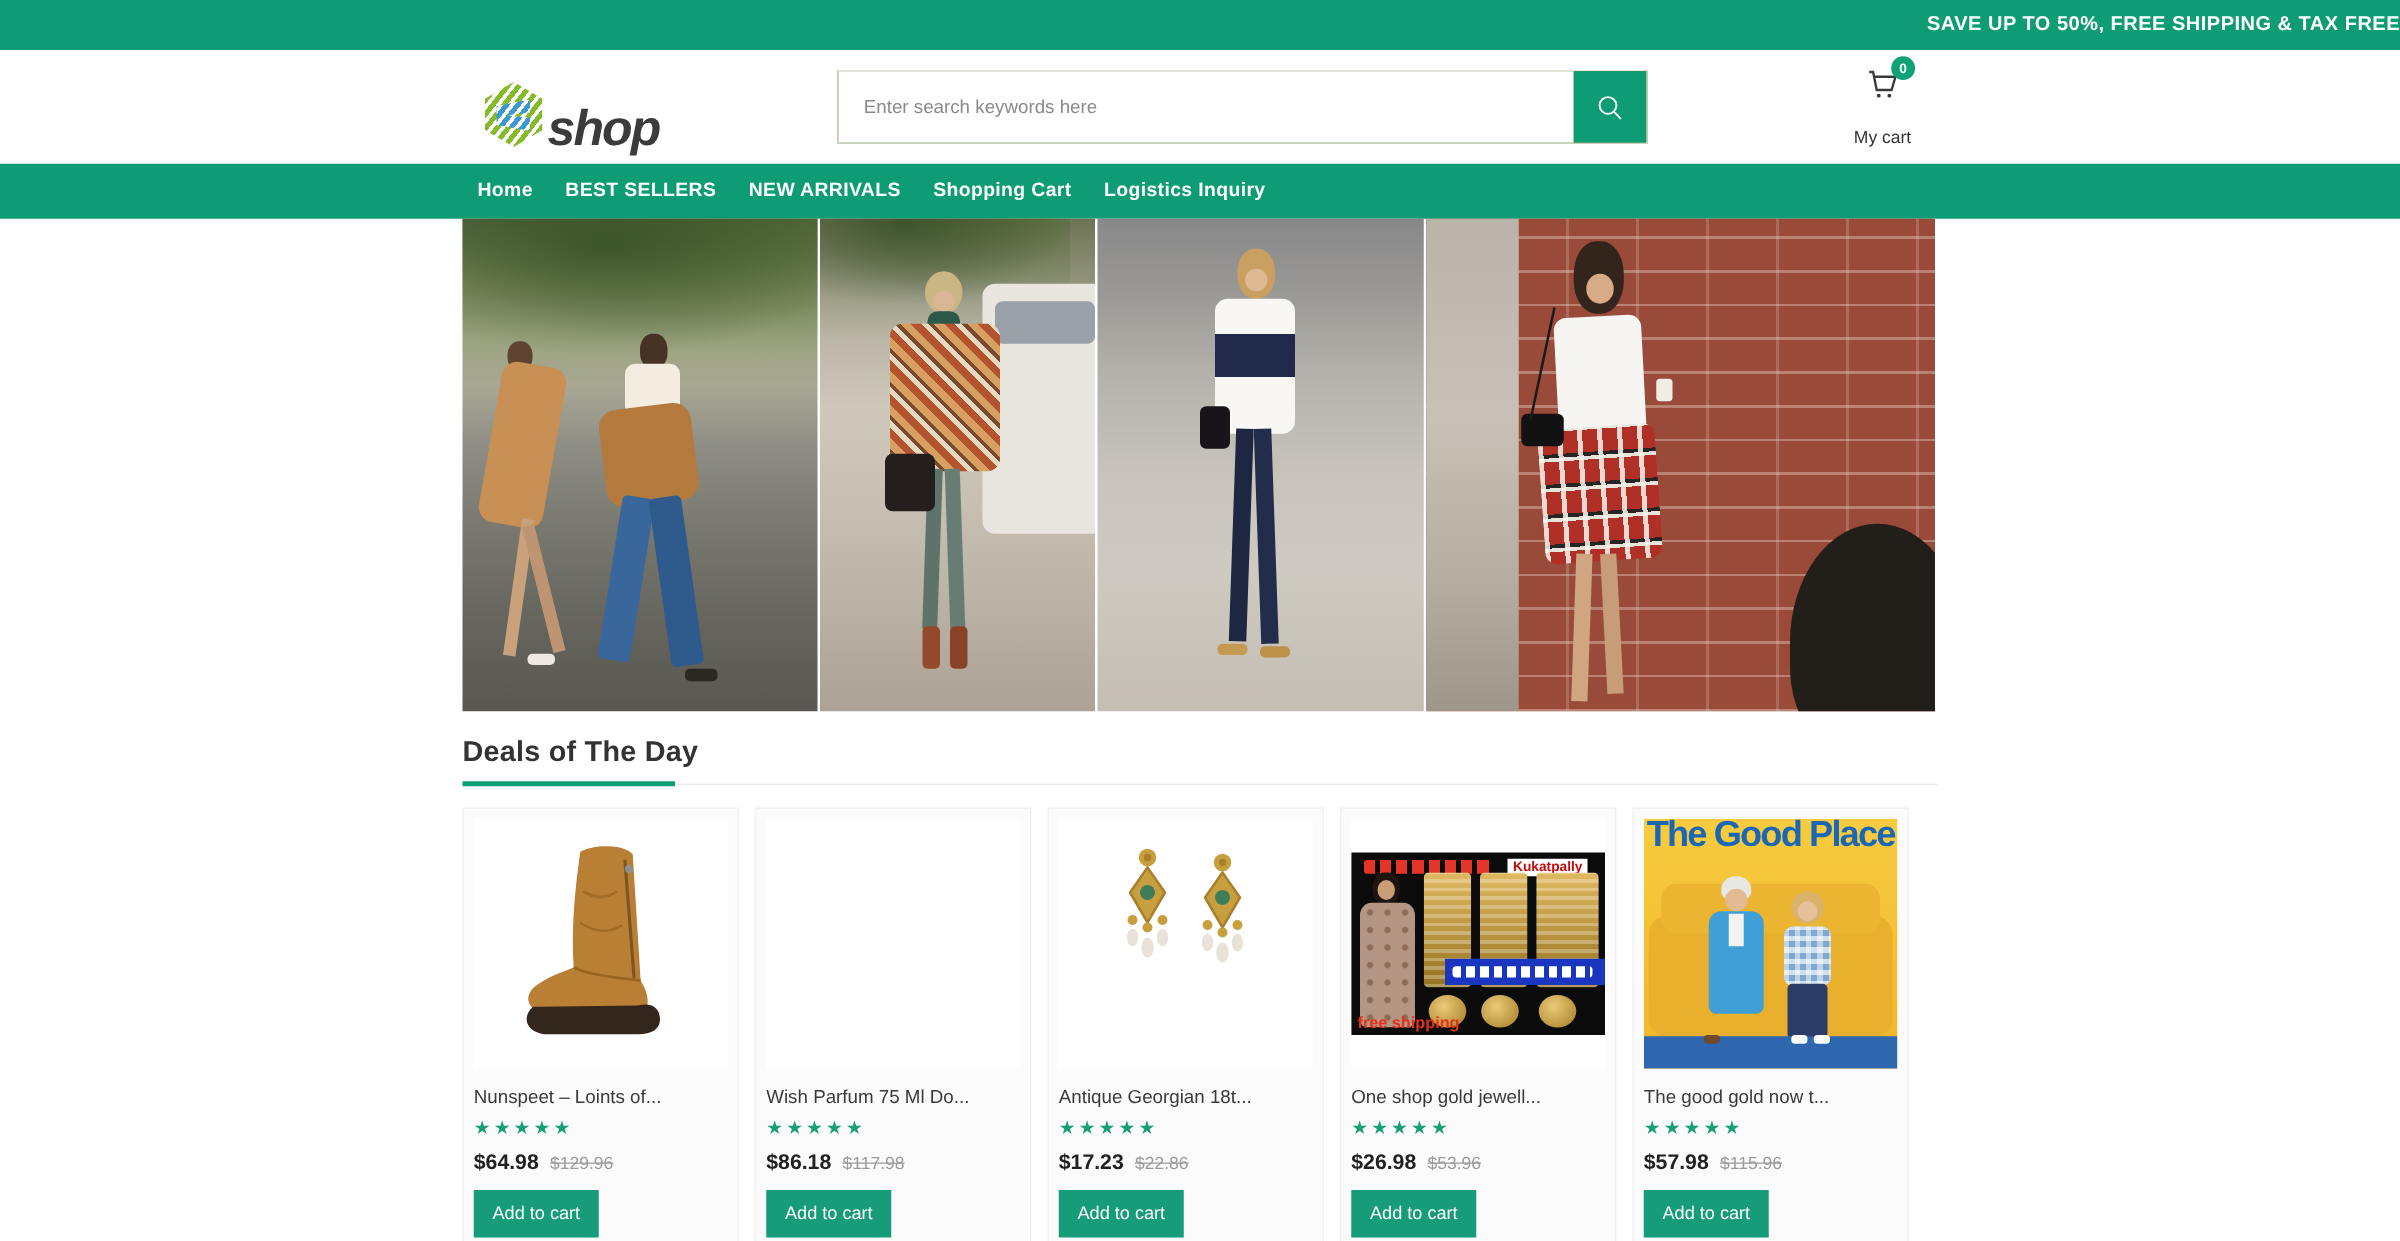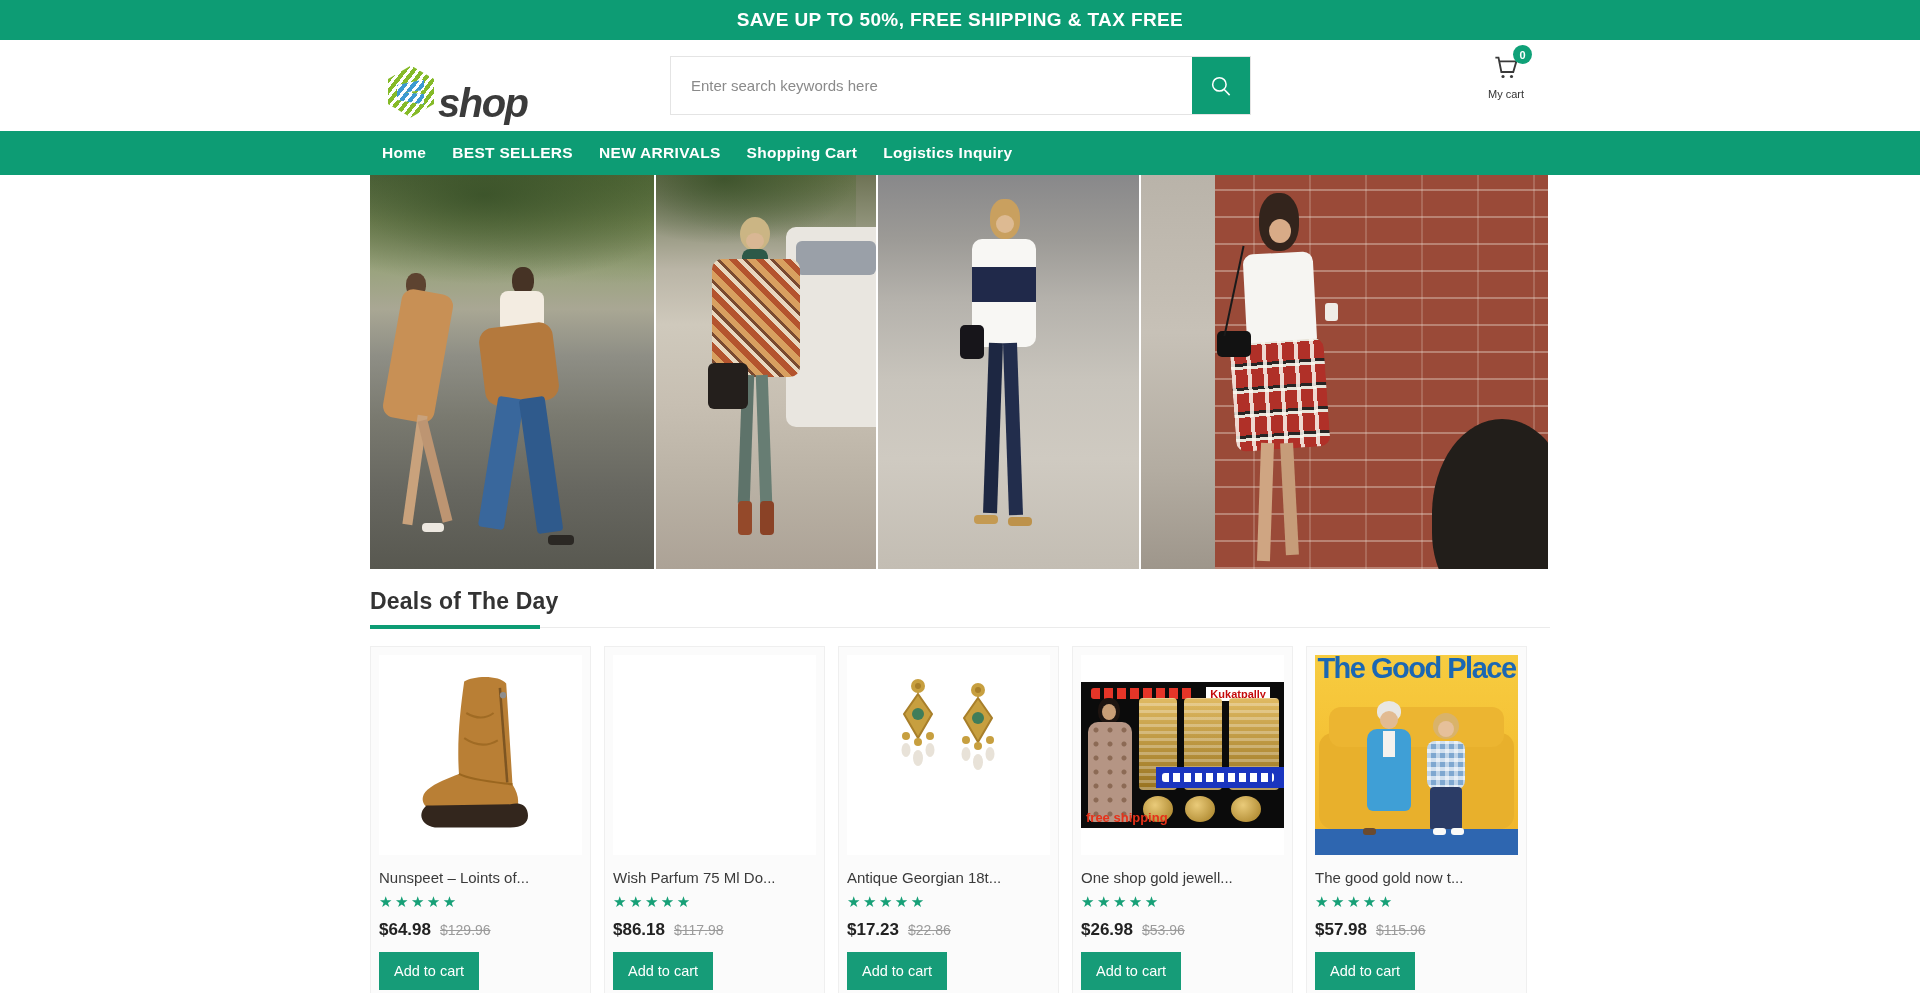--- a/index.html
+++ b/index.html
@@ -3,52 +3,52 @@
 <meta charset="utf-8">
 <style>
   * { box-sizing: border-box; margin: 0; padding: 0; }
   html, body { width: 1920px; height: 993px; overflow: hidden; background: #fff;
     font-family: "Liberation Sans", sans-serif; }
 
   .container { width: 1180px; margin: 0 auto; position: relative; }
 
   
   .promo { height: 40px; background: #0D9C74; color: #fff; display: flex;
-    align-items: center; justify-content: center; font-weight: 700;
-    font-size: 19px; letter-spacing: .4px; }
+    align-items: center; justify-content: flex-end; font-weight: 700;
+    font-size: 16px; letter-spacing: .4px; }
 
   
   .header { height: 91px; background: #fff; }
   .header .container { height: 91px; }
 
   .logo { position: absolute; left: 18px; top: 20px; display: flex; align-items: center; }
   .logo-hex { position: relative; width: 46px; height: 52px; display: inline-block; }
   .hex-stripes { position: absolute; inset: 0;
     clip-path: polygon(50% 0,100% 26%,100% 74%,50% 100%,0 74%,0 26%);
     background: repeating-linear-gradient(128deg, #85BA28 0 4px, #ffffff 4px 7px); }
   .hex-blue { position: absolute; left: 9px; top: 14px; width: 27px; height: 25px;
     clip-path: polygon(0 22%,100% 0,100% 42%,28% 52%,100% 58%,100% 100%,0 82%);
     background: repeating-linear-gradient(128deg, #3D9AD1 0 4px, #ffffff 4px 7px); }
   .logo-word { font-size: 40px; font-weight: 800; font-style: italic; color: #3B3B3B;
     letter-spacing: -1.5px; margin-left: 4px; line-height: 1; margin-top: 23px; }
 
-  .search { position: absolute; left: 300px; top: 16px; width: 581px; height: 59px;
+  .search { position: absolute; left: 300px; top: 16px; width: 648px; height: 59px;
     border: 1px solid #E4E4E4; display: flex; background: #4d7c0f; }
   .search input { flex: 1; border: none; outline: none; padding: 0 20px;
     font-size: 15px; color: #555; font-family: "Liberation Sans", sans-serif; }
   .search input::placeholder { color: #8A8A8A; }
   .search-btn { width: 58px; height: 100%; background: #0D9C74; border: none;
     display: flex; align-items: center; justify-content: center; cursor: pointer; }
 
   .cart { position: absolute; right: 6px; top: 12px; width: 76px; text-align: center; cursor: pointer; }
   .cart-icon-wrap { position: relative; display: inline-block; }
   .cart-badge { position: absolute; top: -7px; right: -11px; width: 19px; height: 19px;
     border-radius: 50%; background: #0FA178; color: #fff; font-size: 11px; font-weight: 700;
     display: flex; align-items: center; justify-content: center; }
-  .cart-label { font-size: 11px; color: #333; margin-top: 2px; }
+  .cart-label { font-size: 14px; color: #333; margin-top: 14px; }
 
   
   .nav { height: 44px; background: #0D9C74; }
   .nav .container { display: flex; align-items: center; height: 44px; gap: 26px; padding-left: 12px; }
   .nav a { color: #fff; font-weight: 700; font-size: 15.5px; text-decoration: none;
     letter-spacing: .3px; cursor: pointer; }
 
   
   .hero { width: 1180px; height: 394px; margin: 0 auto; display: flex; gap: 2px; }
   .slide { position: relative; height: 100%; overflow: hidden; }

